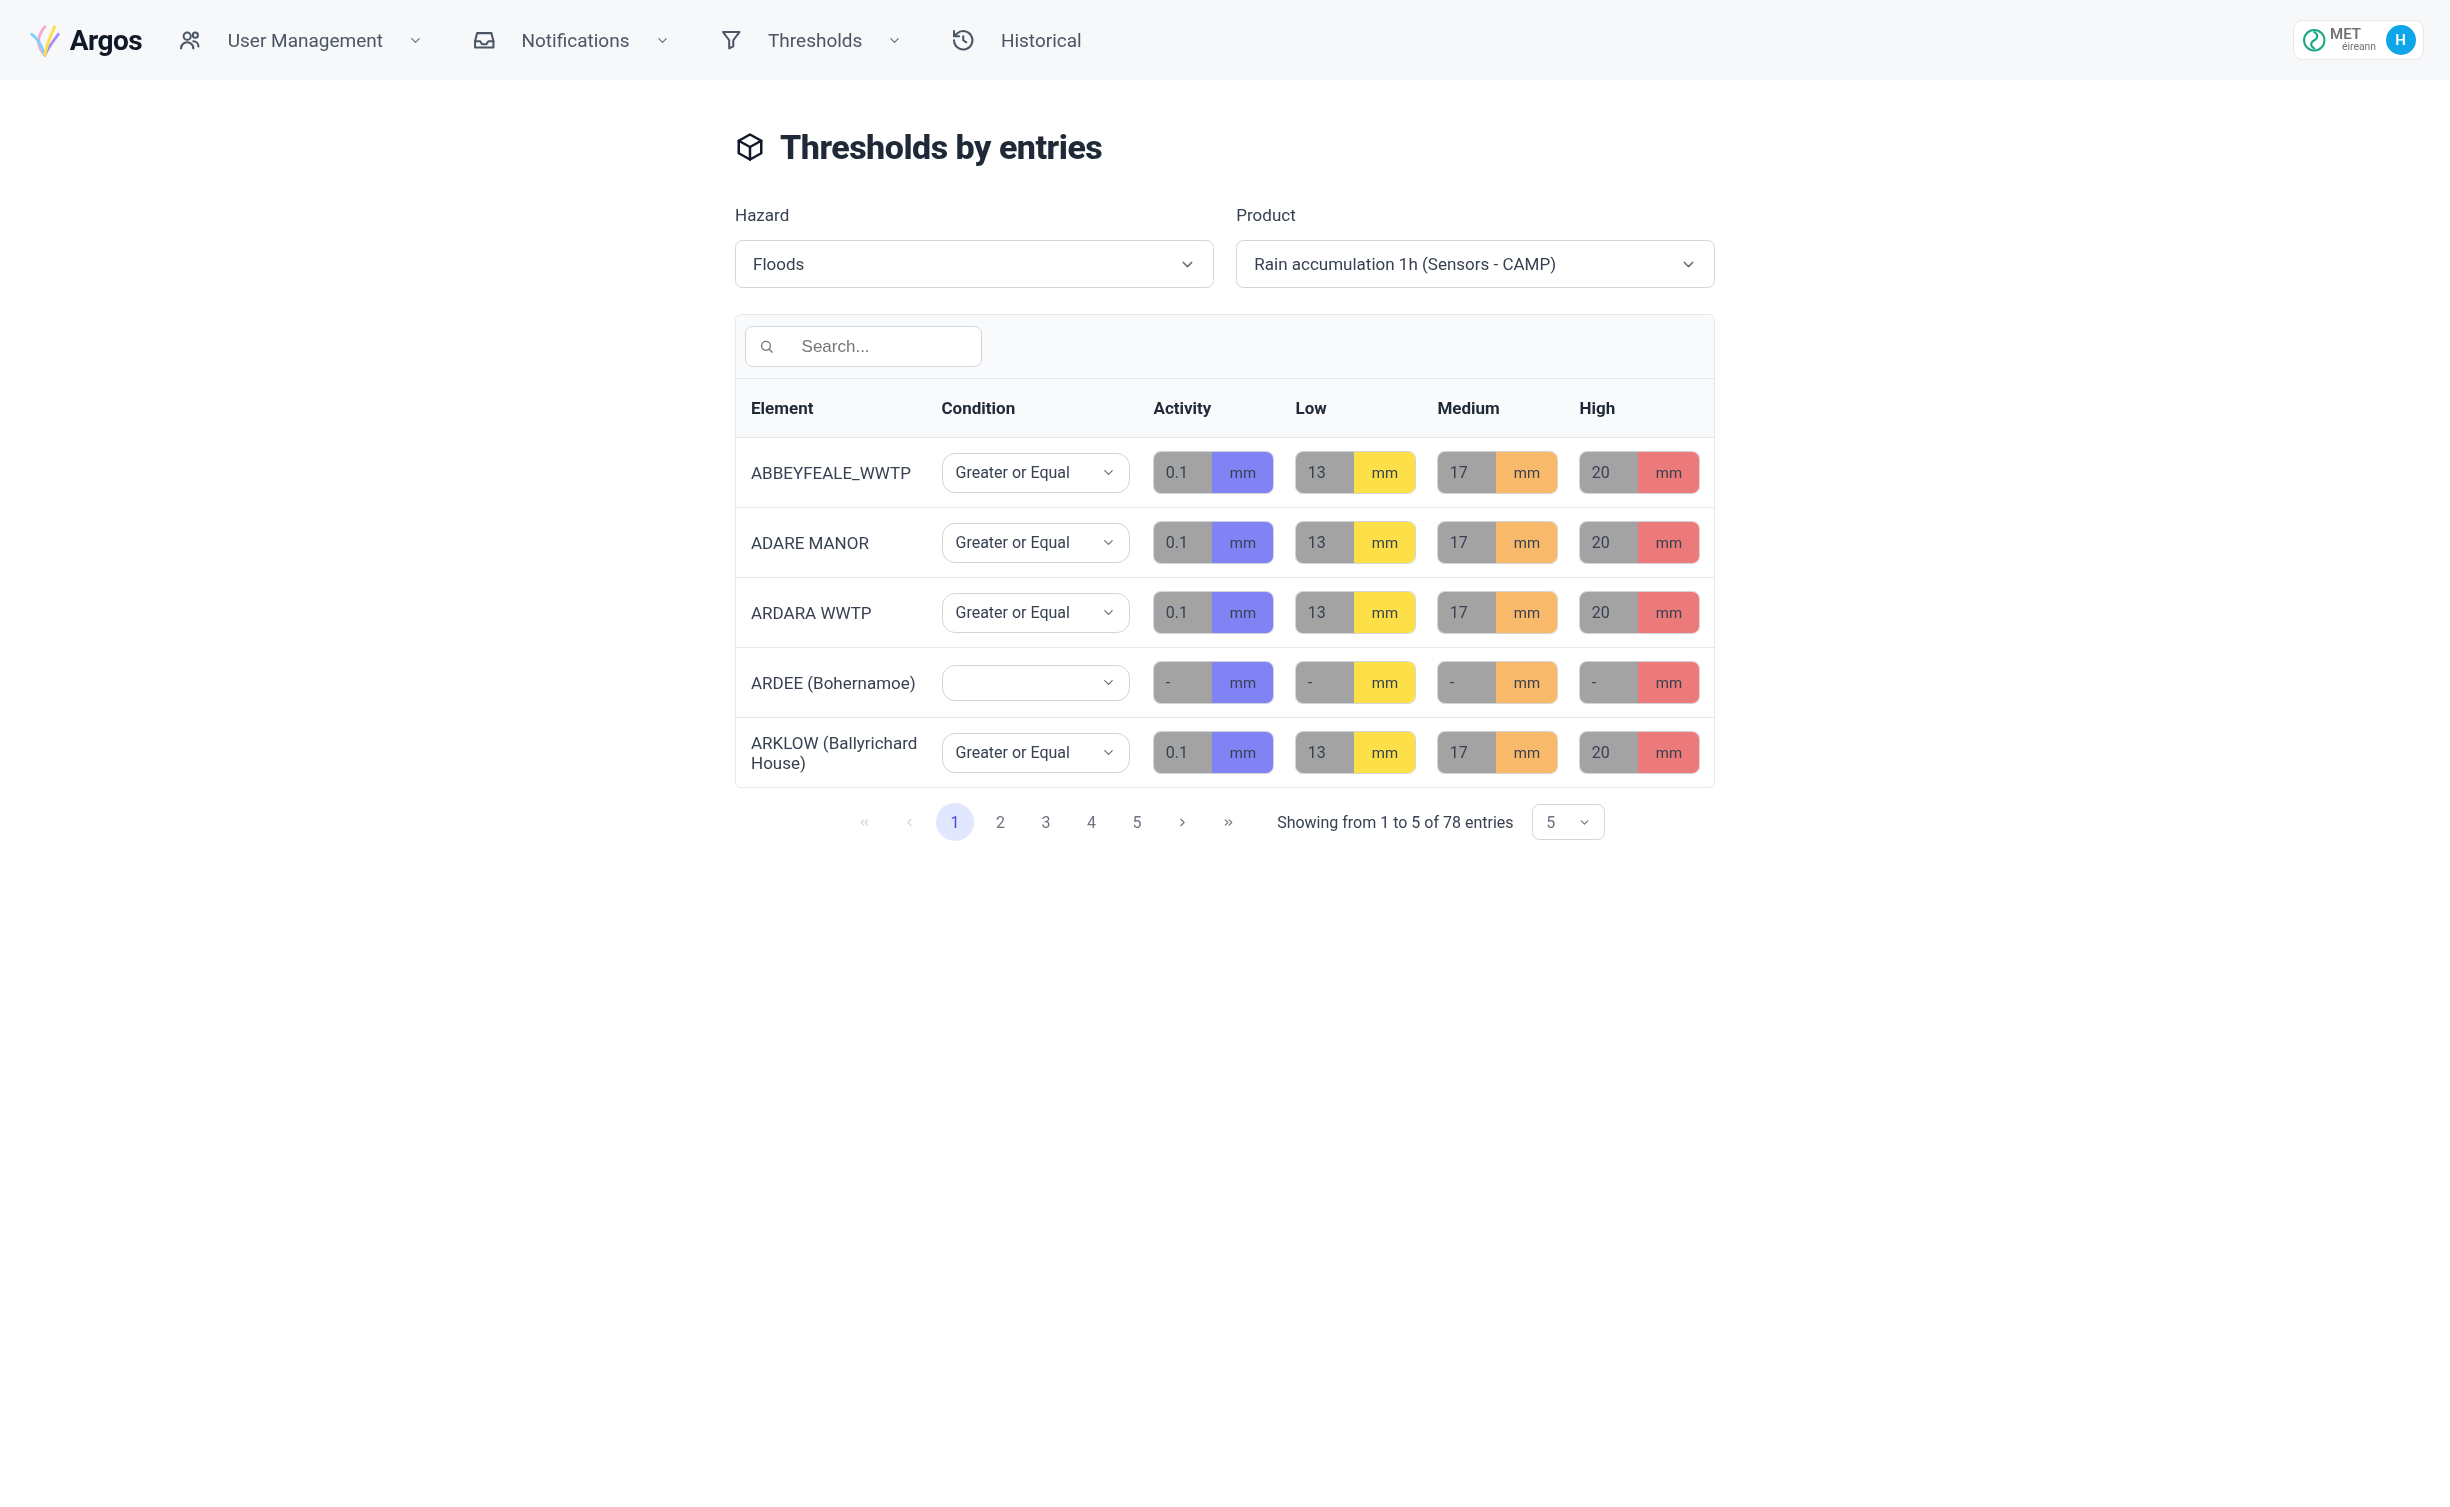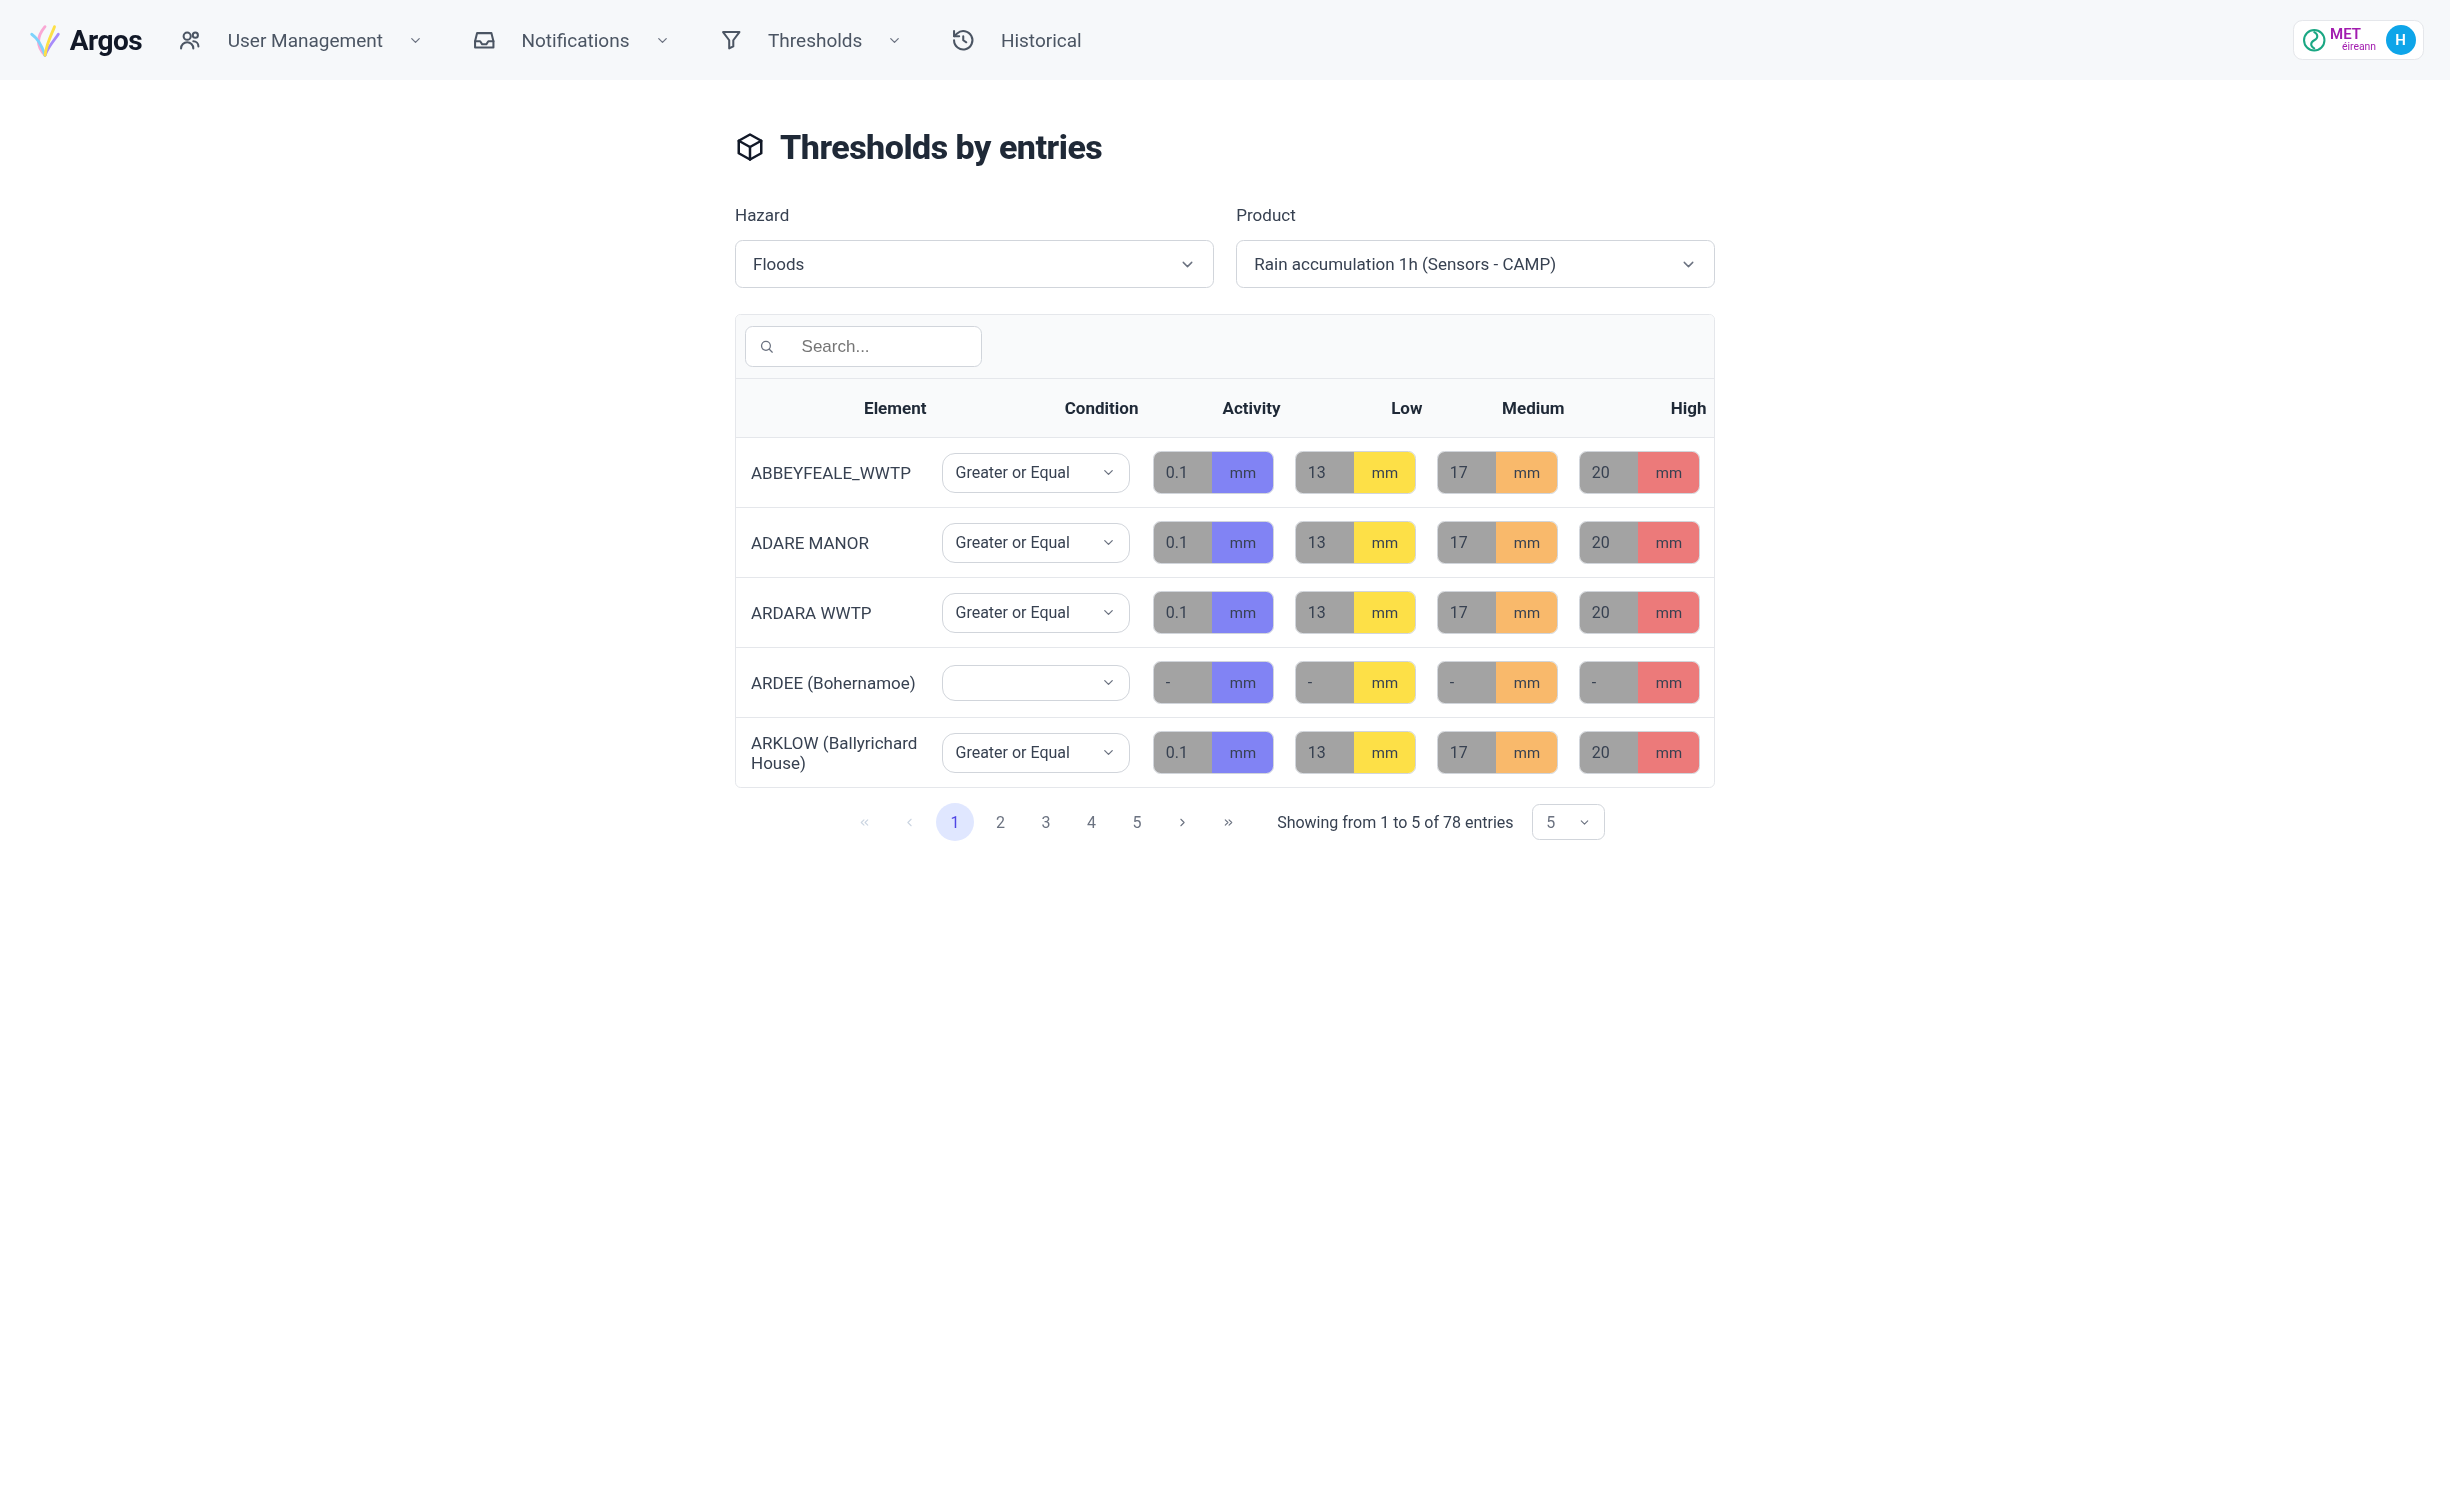--- a/index.html
+++ b/index.html
@@ -50,21 +50,21 @@
     display: flex;
     align-items: center;
     gap: 9.4px;
     border: 0.9px solid #e5e7eb;
     border-radius: 9.4px;
     background: #fff;
     padding: 3.8px 7.5px;
   }
   .met-logo {
     display: flex; align-items: center; gap: 3.8px;
-    font-size: 15px; color: #a21caf; font-weight: 600;
+    font-size: 15px; color: #737373; font-weight: 600;
     line-height: 1;
   }
   .met-swirl {
     width: 24.5px; height: 24.5px;
   }
   .avatar {
     width: 30px; height: 30px; border-radius: 50%;
     background: #0ea5e9; color: #fff;
     display: flex; align-items: center; justify-content: center;
     font-weight: 600; font-size: 15px;
@@ -136,21 +136,21 @@
     background: transparent;
   }
 
   table { width: 100%; border-collapse: collapse; }
   thead th {
     background: #f9fafb;
     font-size: 17px; font-weight: 700; color: #1f2937;
     padding: 19px 7.5px;
     border-top: 0.9px solid #e5e7eb;
     border-bottom: 0.9px solid #e5e7eb;
-    text-align: right;
+    text-align: left;
   }
   thead th:first-child { padding-left: 15px; }
   tbody tr { border-bottom: 0.9px solid #e5e7eb; }
   tbody tr:last-child { border-bottom: none; }
   tbody td {
     padding: 13px 7.5px;
     font-size: 17px;
     color: #374151;
     vertical-align: middle;
   }

